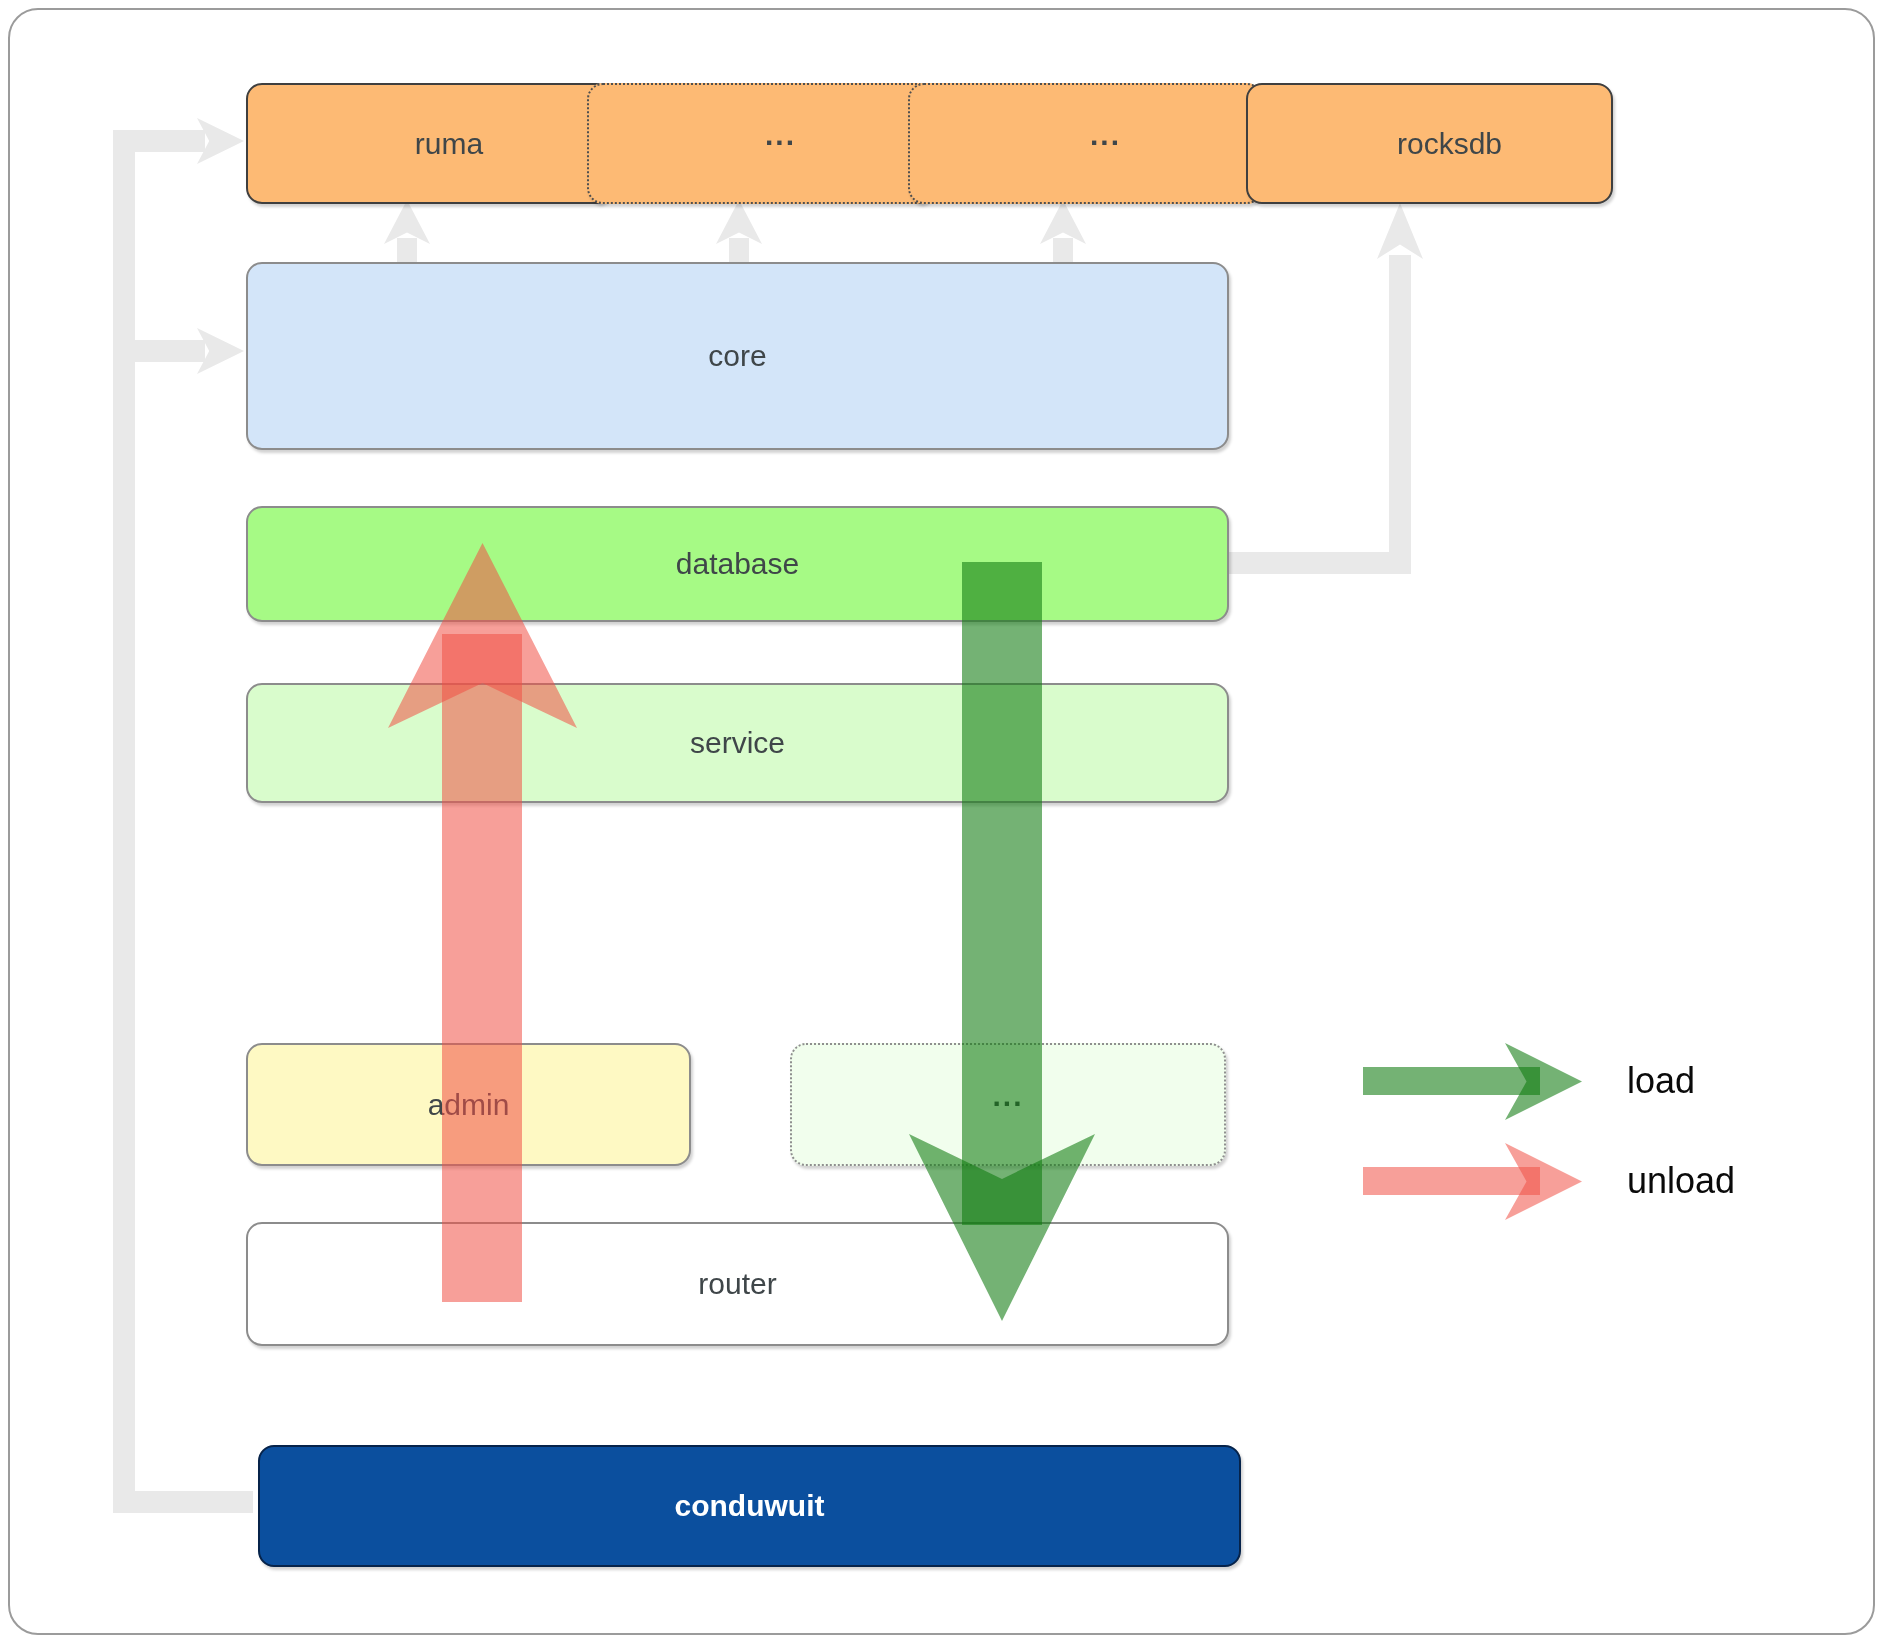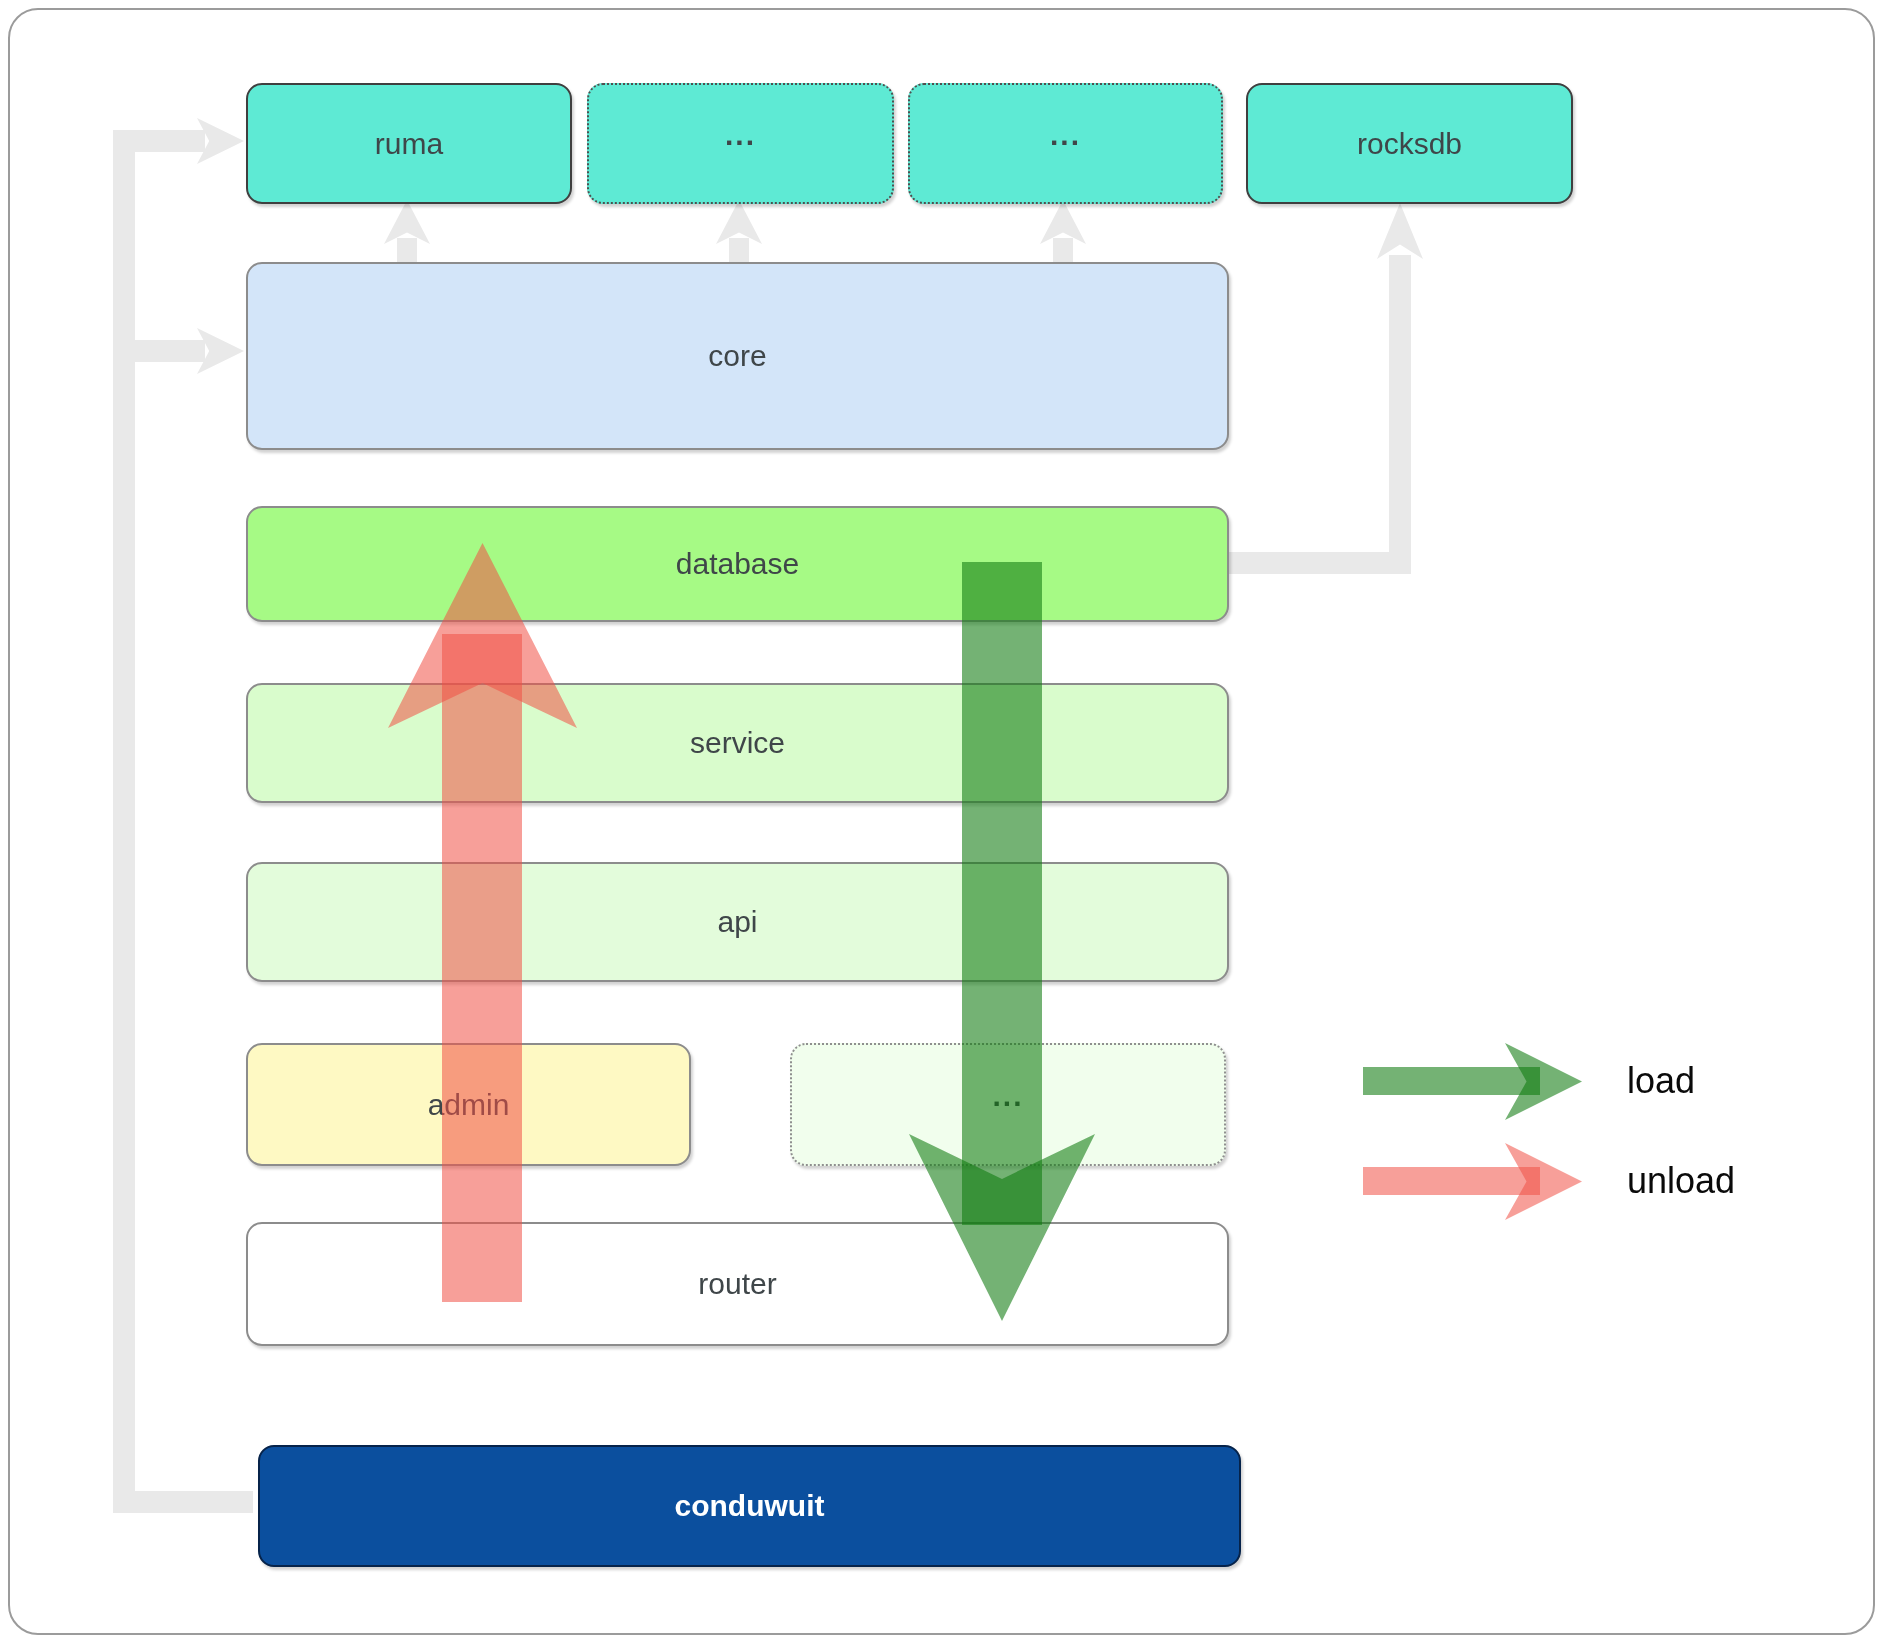--- a/index.html
+++ b/index.html
@@ -24,21 +24,21 @@
   
   .node{
     position:absolute;display:flex;align-items:center;justify-content:center;
     border-radius:16px;font-size:30px;color:#3f4649;z-index:2;
     box-shadow:2px 3px 3px rgba(0,0,0,0.18);
   }
   .b-gray{border:2px solid #8c8c8c;}
   .b-dark{border:2px solid #3f3f3f;}
   .b-dot-dark{border:2px dotted #4f4f4f;}
   .b-dot-gray{border:2px dotted #8f8f8f;}
-  .fill-peach{background:#5eead4;}
+  .fill-peach{background:#fdba74;padding-left:40px;}
   .fill-blue{background:#d3e5f9;}
   .fill-db{background:#a6fa85;}
   .fill-service{background:#d9fccc;}
   .fill-api{background:#e3fcdb;}
   .fill-admin{background:#fef9c3;}
   .fill-dots{background:#f1feed;}
   .fill-white{background:#ffffff;}
   .fill-conduwuit{background:#0b4f9e;margin-left:12px;}
   .node.conduwuit{color:#ffffff;font-weight:bold;border:2px solid #06234a;}
   .ellipsis-label{transform:translateY(-9px);font-weight:bold;letter-spacing:2px;}
@@ -104,23 +104,20 @@
   </div>
 
   <div class="node b-gray fill-db" style="left:246px;top:506px;width:979px;height:112px;">
     <span>database</span>
   </div>
 
   <div class="node b-gray fill-service" style="left:246px;top:683px;width:979px;height:116px;justify-content:center;">
     <span>service</span>
   </div>
 
-  <div class="node b-gray fill-api" style="left:246px;top:862px;width:979px;height:116px;">
-    <span>api</span>
-  </div>
 
   <div class="node b-gray fill-admin" style="left:246px;top:1043px;width:441px;height:119px;">
     <span>admin</span>
   </div>
   <div class="node b-dot-gray fill-dots" style="left:790px;top:1043px;width:432px;height:119px;">
     <span class="ellipsis-label">...</span>
   </div>
 
   <div class="node b-gray fill-white" style="left:246px;top:1222px;width:979px;height:120px;text-align:center;">
     <span>router</span>

